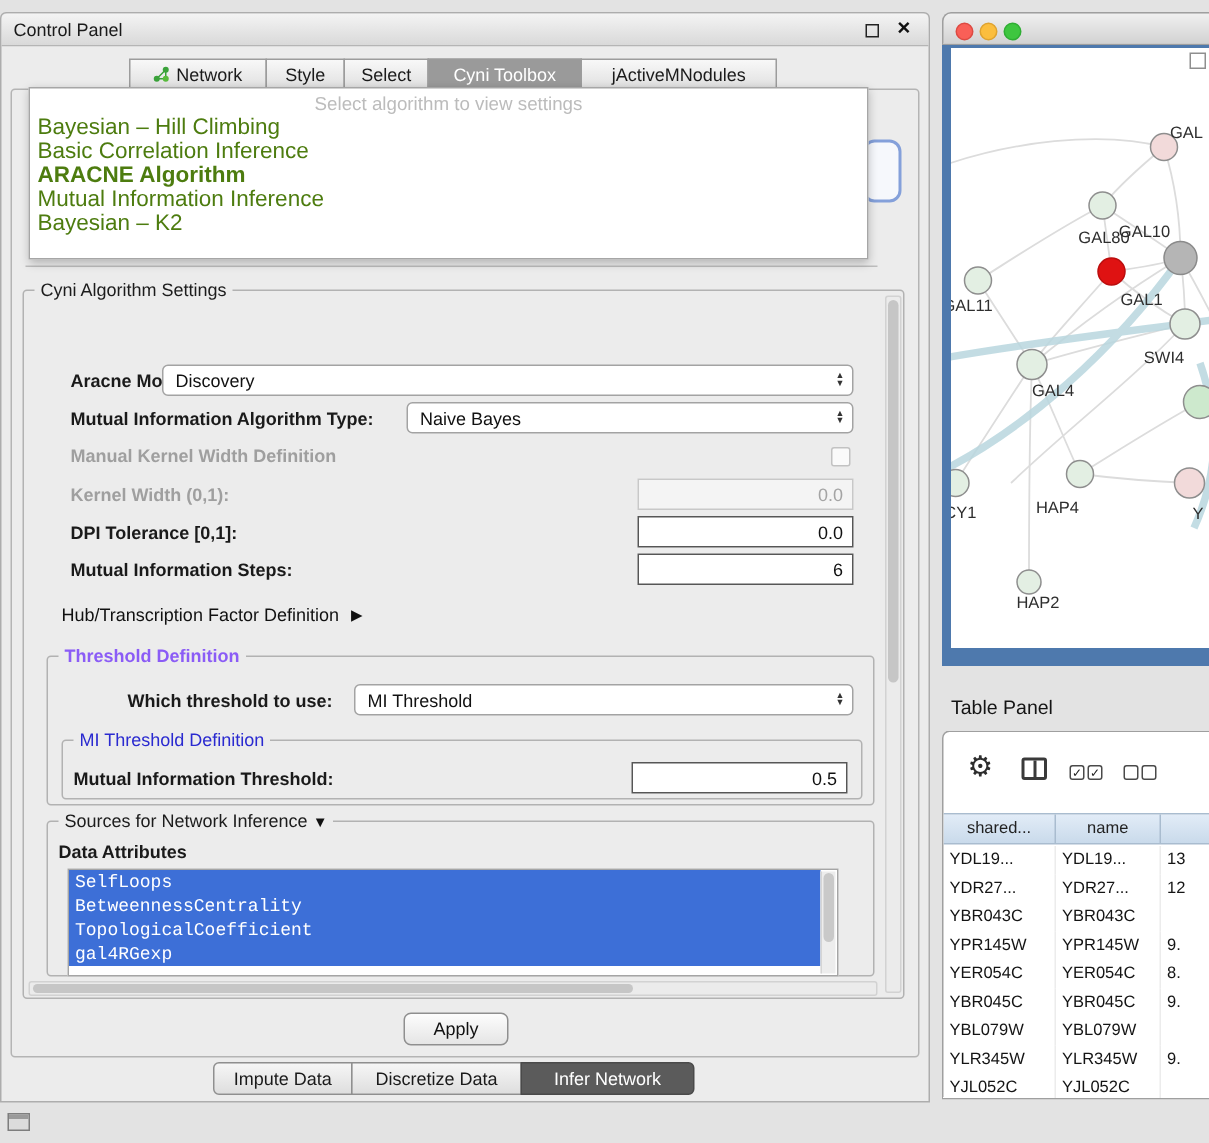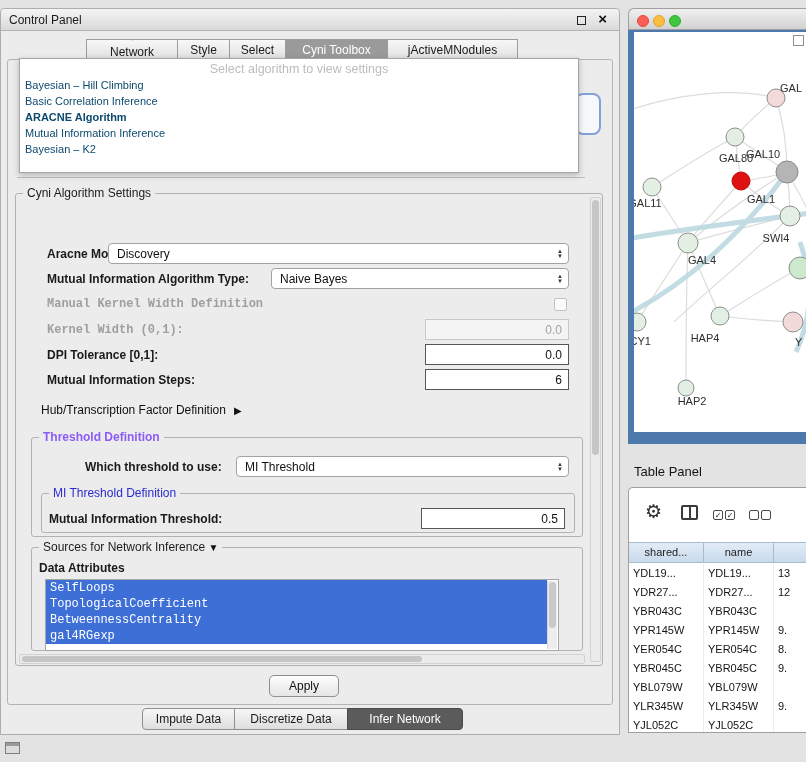--- a/index.html
+++ b/index.html
@@ -14,37 +14,37 @@
   .cp-titlebar { left:0; top:0; width:618px; height:22px;
                  background:linear-gradient(#f4f4f4,#d9d9d9);
                  border-bottom:1px solid #b5b5b5; border-radius:4px 4px 0 0; }
   .cp-title { left:8px; top:4px; font-size:12px; color:#1a1a1a; }
   .restore-icon { right:33px; top:7px; width:9px; height:9px; border:1px solid #222; }
   .close-icon { right:12px; top:1px; font-size:15px; font-weight:bold; color:#111; }
 
   .cp-tabbar { left:86px; top:30px; height:21px; display:flex; z-index:3; }
   .cp-tab { height:21px; border:1px solid #9c9c9c; margin-left:-1px;
             background:linear-gradient(#f8f8f8,#e0e0e0); font-size:12px; color:#1a1a1a;
-            display:flex; align-items:center; justify-content:center; gap:4px;flex-direction:column; }
+            display:flex; align-items:center; justify-content:center; gap:4px; }
   .cp-tab.active { background:#9a9a9a; color:#fff; }
 
   .cp-inner { left:6px; top:50px; width:606px; height:646px; border:1px solid #b4b4b4;
               border-radius:3px; background:#ececec; }
   .frag-line { left:16px; top:168px; width:568px; height:2px; border-top:1px solid #bdbdbd; }
   .frag-blue { left:574px; top:84px; width:26px; height:42px; border:2px solid #84a0da;
                border-radius:8px; background:#f6f8fc; z-index:2; }
 
   .grp { border:1px solid #b2b2b2; border-radius:3px; }
   .legend { position:absolute; top:-8px; left:7px; background:#ececec; padding:0 4px;
             font-size:12px; color:#1c1c1c; white-space:nowrap; }
   .legend.blue { color:#2a2ad0; }
   .legend.green { color:#8b5cf6;font-weight:bold; }
 
   .lbl { font-size:12px; font-weight:bold; color:#1a1a1a; line-height:14px; white-space:nowrap; }
-  .lbl.disabled { color:#9f9f9f;font-family:Liberation Mono, monospace; }
+  .lbl.disabled { color:#9f9f9f; }
 
   .combo { background:#fff; border:1px solid #a3a3a3; border-radius:4px; display:flex;
            align-items:center; font-size:12px; color:#111; padding-left:8px; }
   .combo-arrows { margin-left:auto; margin-right:5px; display:flex; flex-direction:column;
                   align-items:center; font-size:6px; line-height:5px; color:#333; }
 
   .field { background:#fff; border:1px solid #565656; font-size:12px; color:#111;
            display:flex; align-items:center; justify-content:flex-end; padding-right:6px; }
   .field.disabled { background:#f4f4f4; border:1px solid #c8c8c8; color:#a4a4a4; }
 
@@ -72,21 +72,21 @@
   .bottom-tabs { display:flex; }
   .btab { height:22px; line-height:20px; text-align:center; font-size:12px; color:#1a1a1a;
           background:linear-gradient(#f6f6f6,#dedede); border:1px solid #8f8f8f; margin-left:-1px; }
   .btab.first { border-radius:4px 0 0 4px; }
   .btab.last { border-radius:0 4px 4px 0; }
   .btab.active { background:#5b5b5b; color:#fff; border-color:#4a4a4a; }
 
   .popup { left:18px; top:49px; width:560px; height:115px; background:#fff; border:1px solid #a6a6a6;
            box-shadow:0 2px 6px rgba(0,0,0,.25); z-index:10; padding-top:3px; }
   .popup-placeholder { height:15px; text-align:center; font-size:12.5px; color:#bcbcbc; }
-  .popup-item { height:16px; line-height:16px; padding-left:5px; font-size:11px; color:#0c4a6e; }
+  .popup-item { height:16px; line-height:16px; padding-left:5px; font-size:15px; color:#4d7c0f; }
   .popup-item.selected { font-weight:bold; }
 
   
   .net-window { left:628px; top:8px; width:178px; height:436px; }
   .net-titlebar { position:absolute; left:0; top:0; width:178px; height:22px;
                   background:linear-gradient(#f0f0f0,#d2d2d2); border:1px solid #9f9f9f;
                   border-right:none; border-radius:6px 0 0 0; }
   .light { position:absolute; top:6px; width:12px; height:12px; border-radius:50%; }
   .light.red { left:8px; background:#f95f57; border:1px solid #dd4a42; }
   .light.yellow { left:24px; background:#fbbe3e; border:1px solid #dfa32f; }
@@ -227,22 +227,22 @@
   <div class="abs grp" style="left:30px;top:538px;width:552px;height:104px">
     <span class="legend">
       <span>Sources for Network Inference</span>
       <span class="tri">▼</span>
     </span>
   </div>
   <span class="abs lbl" style="left:38px;top:552px">Data Attributes</span>
 
   <div class="abs listbox" style="left:44px;top:570px;width:514px;height:72px">
     <div class="list-item">SelfLoops</div>
+    <div class="list-item">BetweennessCentrality</div>
     <div class="list-item">TopologicalCoefficient</div>
-    <div class="list-item">BetweennessCentrality</div>
     <div class="list-item">gal4RGexp</div>
     <div class="list-scroll">
       <div class="list-thumb"></div>
     </div>
   </div>
 
   <div class="abs scroll-h" style="left:18px;top:645px;width:566px;height:10px">
     <div class="thumb-h"></div>
   </div>
   <div class="abs scroll-v" style="left:589px;top:188px;width:11px;height:465px">

